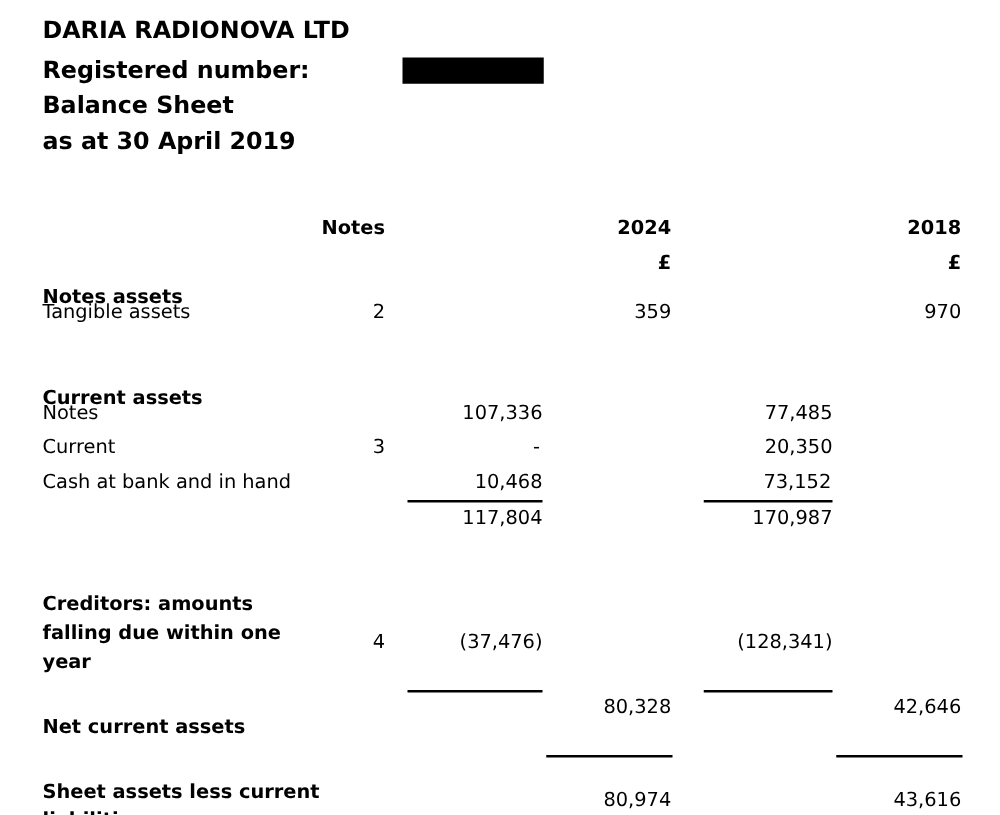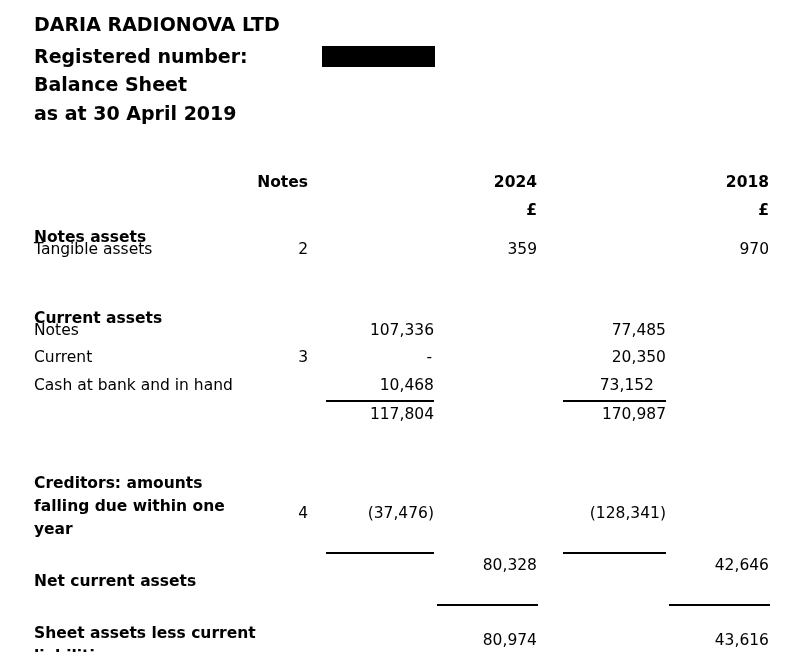--- a/index.html
+++ b/index.html
@@ -49,21 +49,21 @@
 <div class="txt r" style="top:320px; right:366px">107,336</div>
 <div class="txt r" style="top:320px; right:134px">77,485</div>
 
 <div class="txt" style="top:347px; left:34px">Current</div>
 <div class="txt r" style="top:347px; right:492px">3</div>
 <div class="txt r" style="top:347px; right:368px">-</div>
 <div class="txt r" style="top:347px; right:134px">20,350</div>
 
 <div class="txt" style="top:375px; left:34px">Cash at bank and in hand</div>
 <div class="txt r" style="top:375px; right:366px">10,468</div>
-<div class="txt r" style="top:375px; right:146px">73,152</div>
+<div class="txt r" style="top:375px; right:135px">73,152</div>
 
 <div class="rule" style="top:400px; left:326px; width:108px"></div>
 <div class="rule" style="top:400px; left:563px; width:103px"></div>
 
 <div class="txt r" style="top:404px; right:366px">117,804</div>
 <div class="txt r" style="top:404px; right:134px">170,987</div>
 
 <div class="txt b" style="top:457px; left:34px">Creditors: amounts</div>
 <div class="txt b" style="top:480px; left:34px">falling due within one</div>
 <div class="txt b" style="top:503px; left:34px">year</div>

